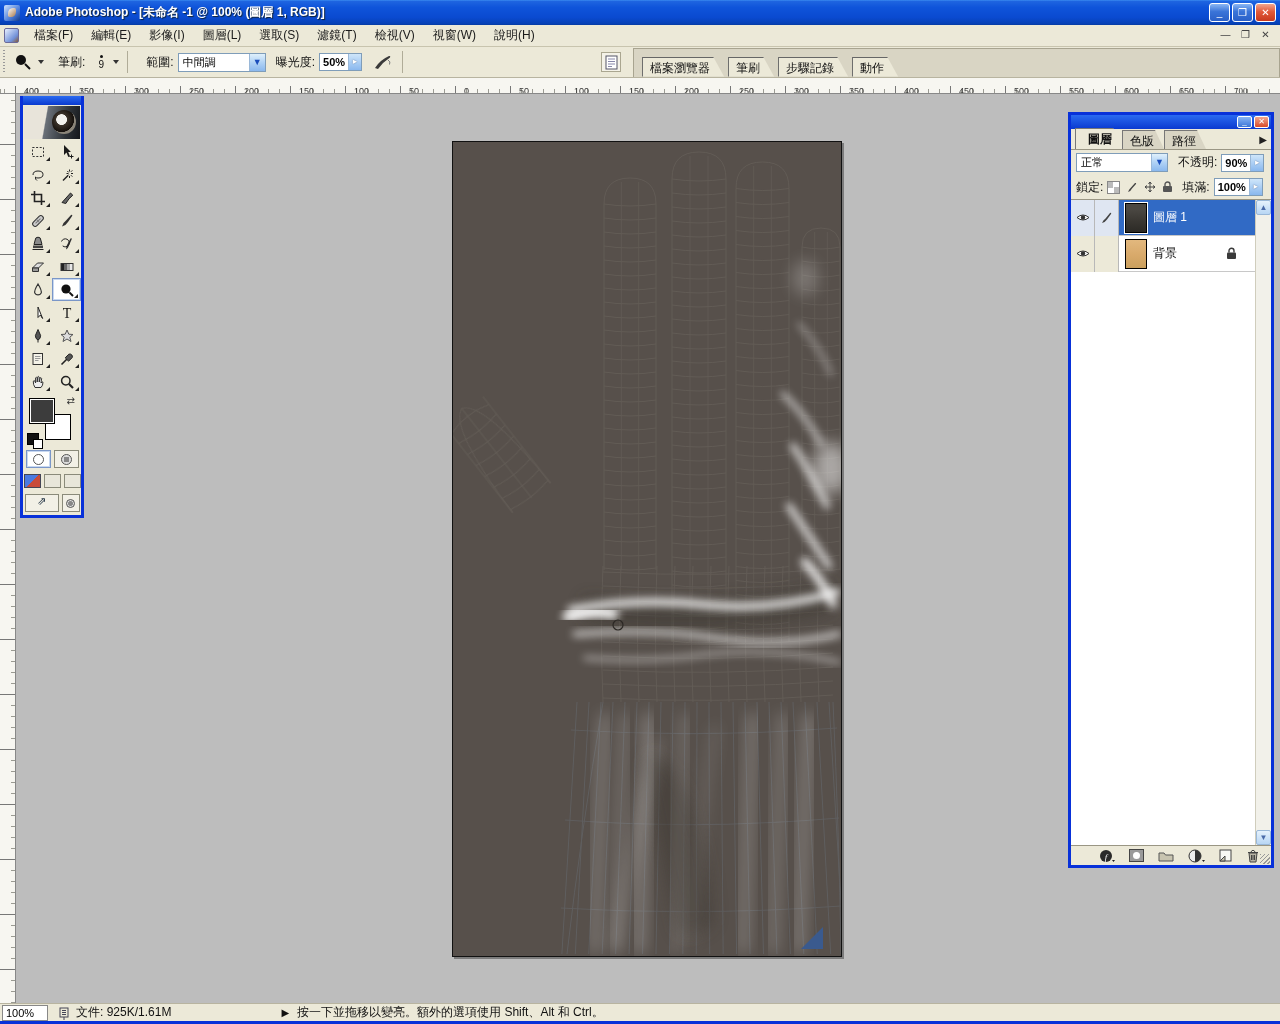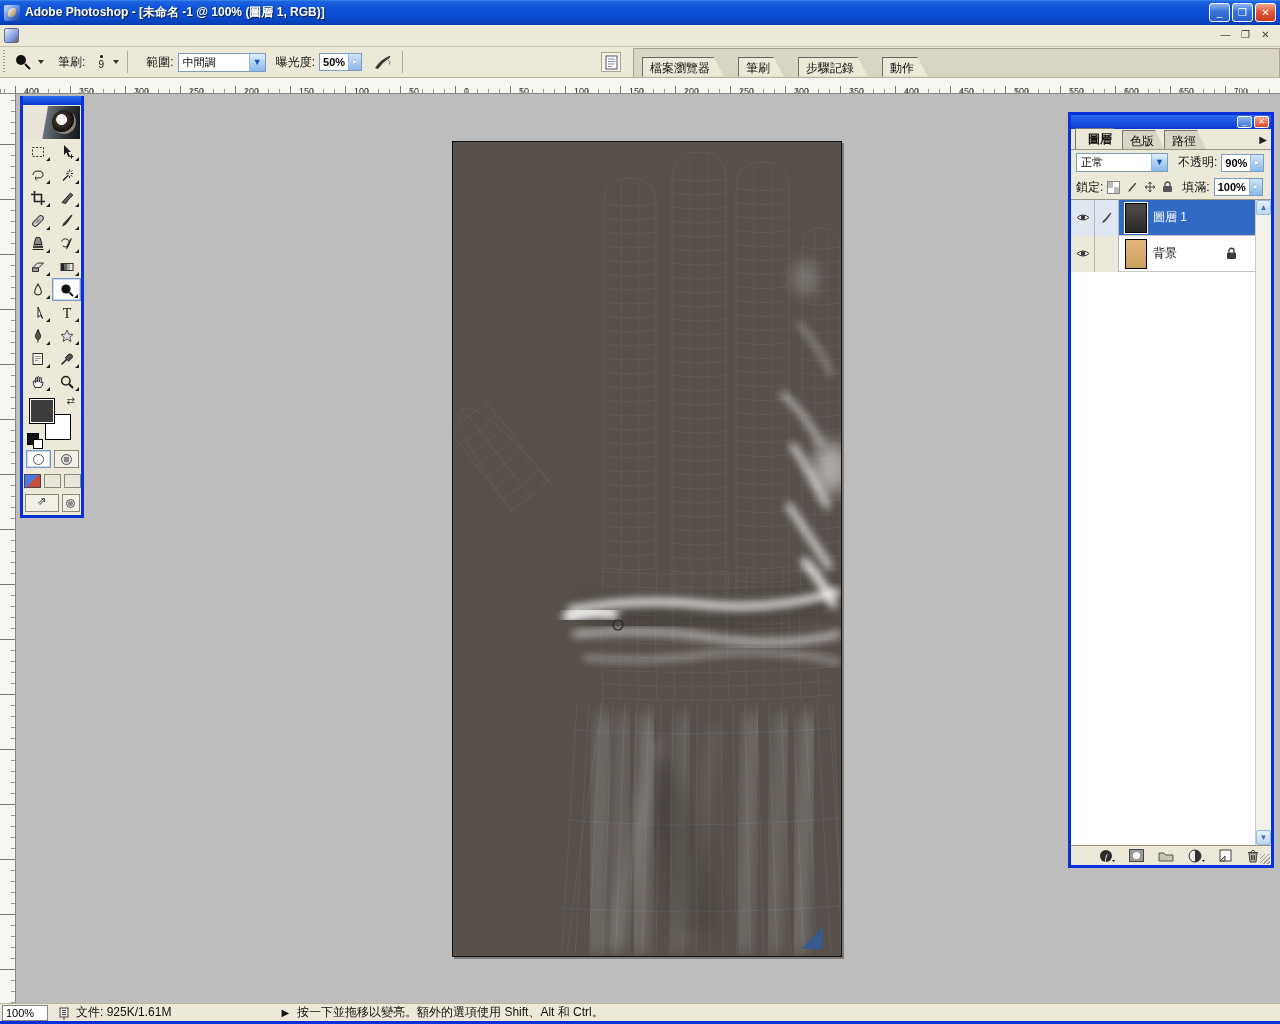--- a/index.html
+++ b/index.html
@@ -41,21 +41,21 @@
   .xp-select { display:flex; align-items:center; width:88px; height:19px; border:1px solid #7f9db9; background:#fff; padding-left:4px; }
   .xp-select .val { flex:1; font-size:11px; }
   .xp-select .btn { width:16px; height:17px; background:linear-gradient(180deg,#dff0fb,#b0d2f5 50%,#8ab8ee); border-left:1px solid #9ab8d8;
     color:#1a4dbc; font-size:9px; text-align:center; line-height:16px; }
   .xp-field { display:flex; align-items:center; height:18px; border:1px solid #7f9db9; background:#fff;font-weight:bold; }
   .xp-field .val { padding:0 3px; font-size:11px; }
   .xp-field .sbtn { width:13px; height:16px; background:linear-gradient(180deg,#cfe6fa,#8ab8ee); border-left:1px solid #9ab8d8;
     color:#fff; font-size:9px; line-height:15px; text-align:center; text-shadow:0 0 1px #247; }
   .pal-toggle { width:20px; height:20px; border:1px solid #aaa690; background:#f4f2e8; margin-left:190px; display:flex; align-items:center; justify-content:center; }
   #palette-well { margin-left:12px; flex:1; height:29px; background:#d9d5c4; border:1px solid #a8a490; border-bottom:none;
-    display:flex; align-items:flex-end; padding-left:8px; gap:14px; }
+    display:flex; align-items:flex-end; padding-left:8px; gap:4px; }
   .well-tab { height:20px; padding:2px 14px 0 8px; background:#ece9d8; color:#111; font-size:12px;
     clip-path:polygon(0 100%,0 0,calc(100% - 11px) 0,100% 100%); border-top:1px solid #666; box-shadow:inset 1px 0 0 #666; }
 
   
   #ruler-top { position:absolute; left:0; top:78px; width:1280px; height:16px; background:#f7f6f1; border-bottom:1px solid #888;
     overflow:hidden; }
   #ruler-top .minor { position:absolute; left:0; bottom:0; width:1280px; height:4px;
     background:repeating-linear-gradient(90deg,#9a9a92 0 1px,transparent 1px 11px); background-position-x:4px; }
   .rt-label { position:absolute; top:8px; height:16px; border-left:1px solid #777; padding-left:8px; font-size:9px; color:#333; }
   #ruler-corner { position:absolute; left:0; top:78px; width:16px; height:16px; background:#f0efe8; border-right:1px solid #999; border-bottom:1px solid #888; }
@@ -147,20 +147,31 @@
   <div class="ttl">Adobe Photoshop - [未命名 -1 @ 100% (圖層 1, RGB)]</div>
   <div class="win-btns">
     <div class="wbtn">_</div>
     <div class="wbtn">❐</div>
     <div class="wbtn close">✕</div>
   </div>
 </div>
 
 <div id="menubar">
   <div class="docicon"></div>
+  <div id="menu-items" style="display:flex;">
+      <div class="menu-item">檔案(F)</div>
+      <div class="menu-item">編輯(E)</div>
+      <div class="menu-item">影像(I)</div>
+      <div class="menu-item">圖層(L)</div>
+      <div class="menu-item">選取(S)</div>
+      <div class="menu-item">濾鏡(T)</div>
+      <div class="menu-item">檢視(V)</div>
+      <div class="menu-item">視窗(W)</div>
+      <div class="menu-item">說明(H)</div>
+    </div>
   <div class="doc-btns">
     <div class="dbtn">—</div>
     <div class="dbtn">❐</div>
     <div class="dbtn">✕</div>
   </div>
 </div>
 
 <div id="optionsbar">
   <div class="grip"></div>
   <div class="tool-preset">

